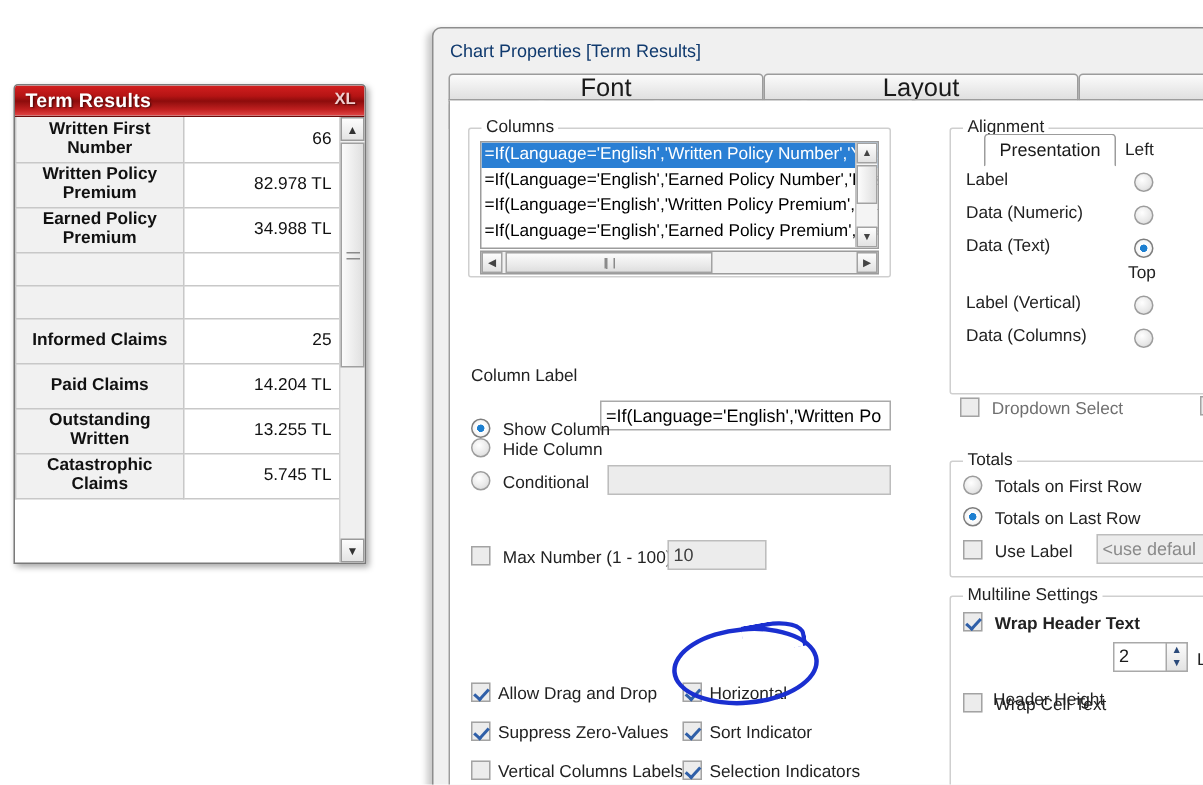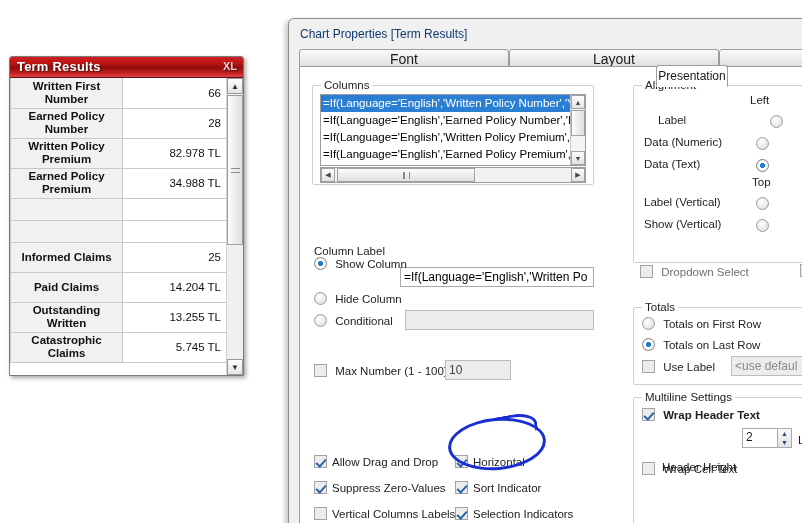--- a/index.html
+++ b/index.html
@@ -128,21 +128,21 @@
   #tabs-wrap { position:absolute; left:10px; top:30px; right:0; height:26px; }
   .tabrow { position:absolute; left:0; height:19px; }
   .tabrow.top { top:0; }
   .tabrow.bot { top:18px; }
   .tab {
     position:absolute; top:0; height:19px;
     background: linear-gradient(to bottom,#fbfbfb 0%,#eeeeee 45%,#dedede 100%);
     border:1px solid #9c9c9c;
     border-radius: 3px 3px 0 0;
     text-align:center;
-    font-size:14px; color:#1a1a1a;
+    font-size:17px; color:#1a1a1a;
     line-height:18px;
     white-space:nowrap;
     overflow:hidden;
   }
   .tab.active {
     background:#ffffff;
     border-bottom-color:#ffffff;
     height: 22px; line-height:20px;
     top:-2px;
     z-index:5;
@@ -309,24 +309,20 @@
     <span class="xl">XL</span>
   </div>
   <div id="chart-body">
     <table class="tr-table">
       <tbody id="tr-tbody">
           <tr>
             <td class="lbl">Written First Number</td>
             <td class="val">66</td>
           </tr>
           <tr>
-            <td class="lbl">Earned Policy Number</td>
-            <td class="val">28</td>
-          </tr>
-          <tr>
             <td class="lbl">Written Policy Premium</td>
             <td class="val">82.978 TL</td>
           </tr>
           <tr>
             <td class="lbl">Earned Policy Premium</td>
             <td class="val">34.988 TL</td>
           </tr>
           <tr class="blank">
             <td class="lbl"></td>
             <td class="val"></td>
@@ -371,21 +367,21 @@
       <div class="tab" style="left:0px;width:210px;">Font</div>
       <div class="tab" style="left:210px;width:210px;">Layout</div>
       <div class="tab" style="left:420px;width:110px;"></div>
     </div>
     <div class="tabrow bot">
       <div class="tab" style="left:0px;width:62px;">General</div>
       <div class="tab" style="left:62px;width:77px;">Dimensions</div>
       <div class="tab" style="left:139px;width:98px;">Dimension Limits</div>
       <div class="tab" style="left:237px;width:72px;">Expressions</div>
       <div class="tab" style="left:309px;width:48px;">Sort</div>
-      <div class="tab active" style="left:357px;width:72px;">Presentation</div>
+      <div class="tab active" style="left:357px;width:88px;margin-top:24px;">Presentation</div>
       <div class="tab" style="left:445px;width:85px;">Visual Cu</div>
     </div>
   </div>
   <div id="tab-underline"></div>
 
   <div id="panel">
 
     <div class="group" id="columns-group">
       <span class="gtitle">Columns</span>
       <div id="columns-list">
@@ -406,21 +402,21 @@
         <div class="ht">
             <i></i>
           </div>
         <div class="hb r">▶</div>
       </div>
     </div>
 
     <span class="frm-label" style="left:14px; top:178px;">Column Label</span>
     <div class="txtinput" style="left:100px; top:172px; width:194px;margin-top:28px;">=If(Language='English','Written Po</div>
 
-    <div class="radio-row" style="left:14px; top:190px;">
+    <div class="radio-row" style="left:14px; top:212px;">
       <span class="radio on"></span>
       <span class="ctext">Show Column</span>
     </div>
     <div class="radio-row" style="left:14px; top:225px;">
       <span class="radio"></span>
       <span class="ctext">Hide Column</span>
     </div>
     <div class="radio-row" style="left:14px; top:247px;">
       <span class="radio"></span>
       <span class="ctext">Conditional</span>
@@ -442,27 +438,27 @@
         <div class="radio-row" style="left: 155px; top: 388px;"><span class="check on"></span><span class="ctext">Horizontal</span></div>
         <div class="radio-row" style="left: 155px; top: 414px; text-align: right;"><span class="check on"></span><span class="ctext">Sort Indicator</span></div>
         <div class="radio-row" style="left: 155px; top: 440px;"><span class="check on"></span><span class="ctext">Selection Indicators</span></div>
       </div>
 
     <div class="group" id="align-group">
       <span class="gtitle">Alignment</span>
       <span class="col-head" style="left:116px; top:8px;">Left</span>
       <span class="col-head" style="left:118px; top:90px;">Top</span>
       <div id="align-rows-1">
-          <div class="radio-row" style="left: 24px; top: 28px;"><span>Label</span><span class="radio" style="position: absolute; left: 112px; top: 1px;"></span></div>
+          <div class="radio-row" style="left: 10px; top: 28px;"><span>Label</span><span class="radio" style="position: absolute; left: 112px; top: 1px;"></span></div>
           <div class="radio-row" style="left: 10px; top: 50px;"><span>Data (Numeric)</span><span class="radio" style="position: absolute; left: 112px; top: 1px;"></span></div>
           <div class="radio-row" style="left: 10px; top: 72px;"><span>Data (Text)</span><span class="radio on" style="position: absolute; left: 112px; top: 1px;"></span></div>
         </div>
       <div id="align-rows-2">
           <div class="radio-row" style="left: 10px; top: 110px;"><span>Label (Vertical)</span><span class="radio" style="position: absolute; left: 112px; top: 1px;"></span></div>
-          <div class="radio-row" style="left: 10px; top: 132px;"><span>Show (Vertical)</span><span class="radio" style="position: absolute; left: 112px; top: 1px;"></span></div>
+          <div class="radio-row" style="left: 10px; top: 132px;"><span>Data (Columns)</span><span class="radio" style="position: absolute; left: 112px; top: 1px;"></span></div>
         </div>
     </div>
 
     <div id="dropdown-row">
       <span class="check"></span>
       <span class="ctext">Dropdown Select</span>
     </div>
     <div id="dd-far"></div>
 
     <div class="group" id="totals-group">

